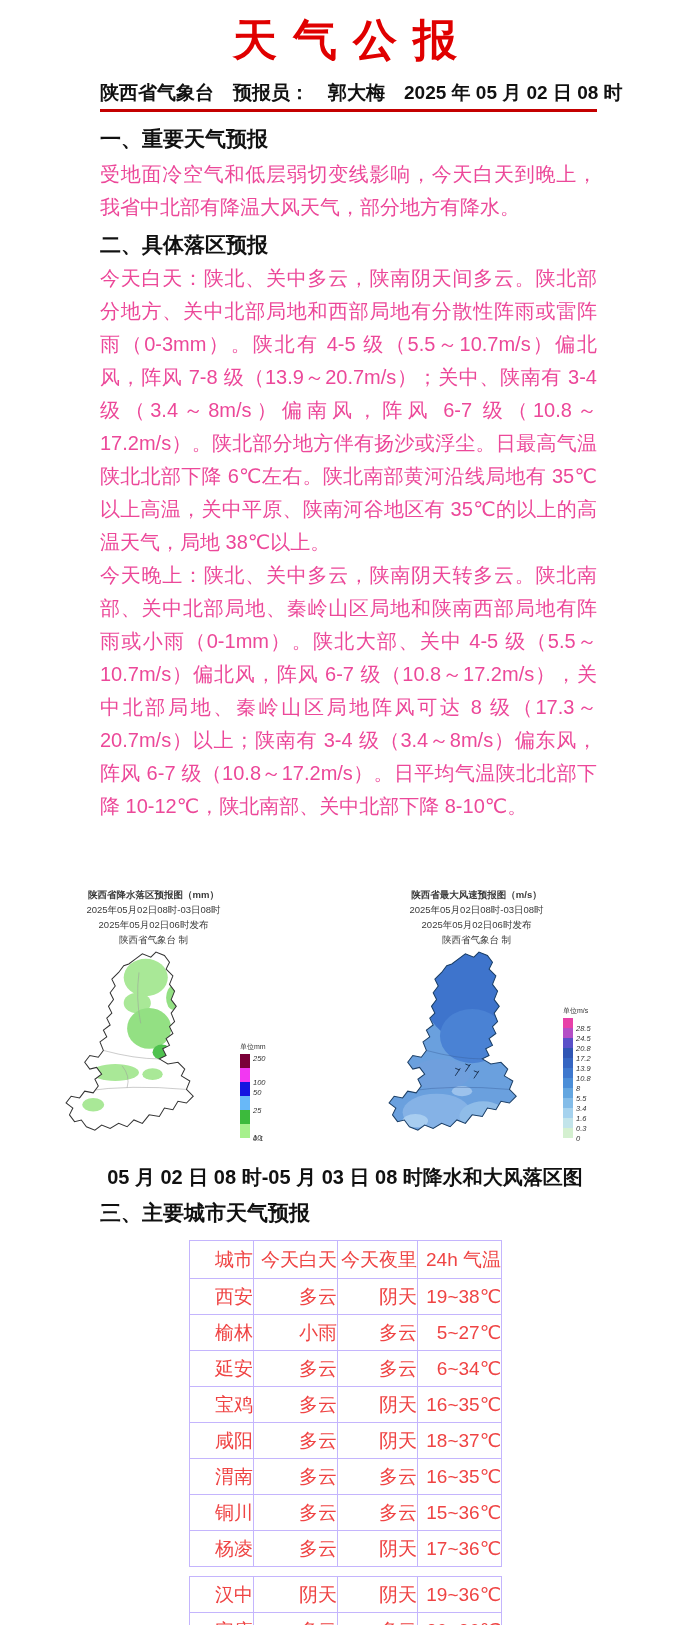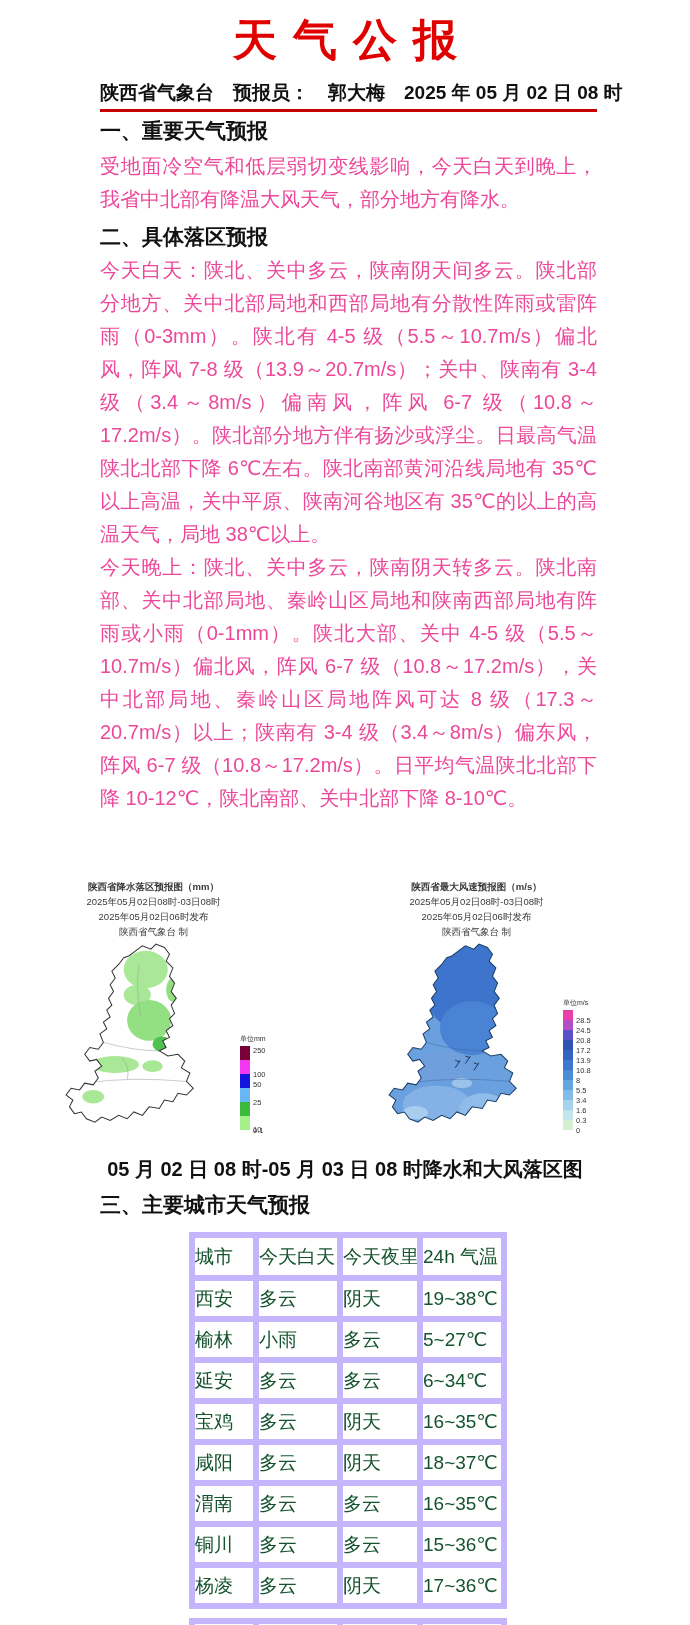--- a/index.html
+++ b/index.html
@@ -12,21 +12,21 @@
     margin:0;padding-top:8px;height:64px;line-height:64px;text-align:center;
     font-size:44px;font-weight:700;letter-spacing:16px;text-indent:16px;
   }
   .content{width:497px;margin:0 auto 0 100px;}
   .header-line{
     margin-top:10px;font-size:19px;font-weight:700;line-height:22px;
     padding-bottom:5px;border-bottom:3px solid #c40000;color:#111;
     white-space:nowrap;
   }
   .sec-heading{margin:0;font-size:21px;font-weight:700;color:#111;line-height:26px;}
-  .h-s1{margin-top:6px;}
+  .h-s1{margin-top:14px;}
   .h-s2{margin-top:8px;}
   .h-s3{margin-top:10px;}
   .body-para{
     font-size:20px;line-height:33px;text-align:justify;color:#ec4899;
     margin:0;
   }
   .p-s1{margin-top:6px;}
   .p-day{margin-top:4px;}
   .p-night{margin-top:0;}
   
@@ -36,32 +36,32 @@
   .map-unit{width:330px;display:flex;flex-direction:column;align-items:center;}
   .map-titles{font-size:9.5px;line-height:15px;color:#3a3a3a;text-align:center;}
   .map-titles .t1{font-weight:700;}
   .map-body{display:flex;align-items:flex-end;}
   .map-svg{display:block;}
   .legend{width:44px;margin-left:2px;margin-bottom:4px;}
   .legend-title{font-size:7px;color:#333;margin-bottom:2px;white-space:nowrap;}
   .legend-bar{position:relative;width:10px;}
   .legend-bar .seg{width:10px;}
   .legend-bar .lbl{
-    position:absolute;left:13px;font-size:7.5px;color:#333;white-space:nowrap;
+    position:absolute;left:13px;font-size:7.5px;color:#333;white-space:nowrap;font-style:italic;
   }
   .map-caption{
     margin-top:22px;text-align:center;font-size:20px;font-weight:700;
     line-height:26px;color:#111;width:690px;
   }
   
   .tables-wrap{width:312px;margin:14px auto 0 auto;}
   table{border-collapse:collapse;width:312px;table-layout:fixed;}
   .south-table{margin-top:9px;}
   th,td{
-    border:6px solid #c4b5fd;text-align:left;font-size:19px;color:#14532d;
+    border:1px solid #c4b5fd;text-align:right;font-size:19px;color:#ef4444;
     font-weight:400;padding:0;height:35px;overflow:hidden;white-space:nowrap;
   }
   thead th{height:37px;}
   col.c1{width:64px;} col.c2{width:84px;} col.c3{width:80px;} col.c4{width:84px;}
 </style>
 </head>
 <body>
 
 <h1 class="doc-title" style="color:#e00000;">天气公报</h1>
 

